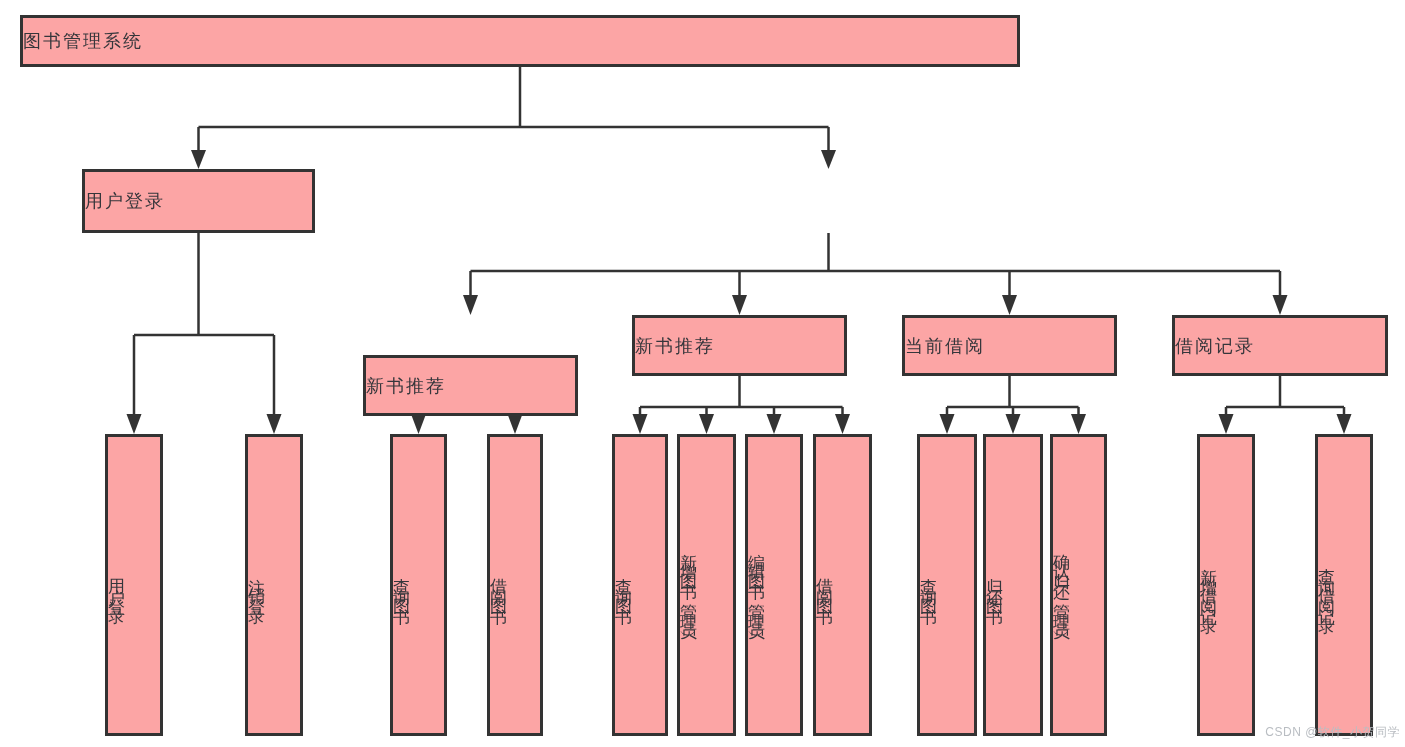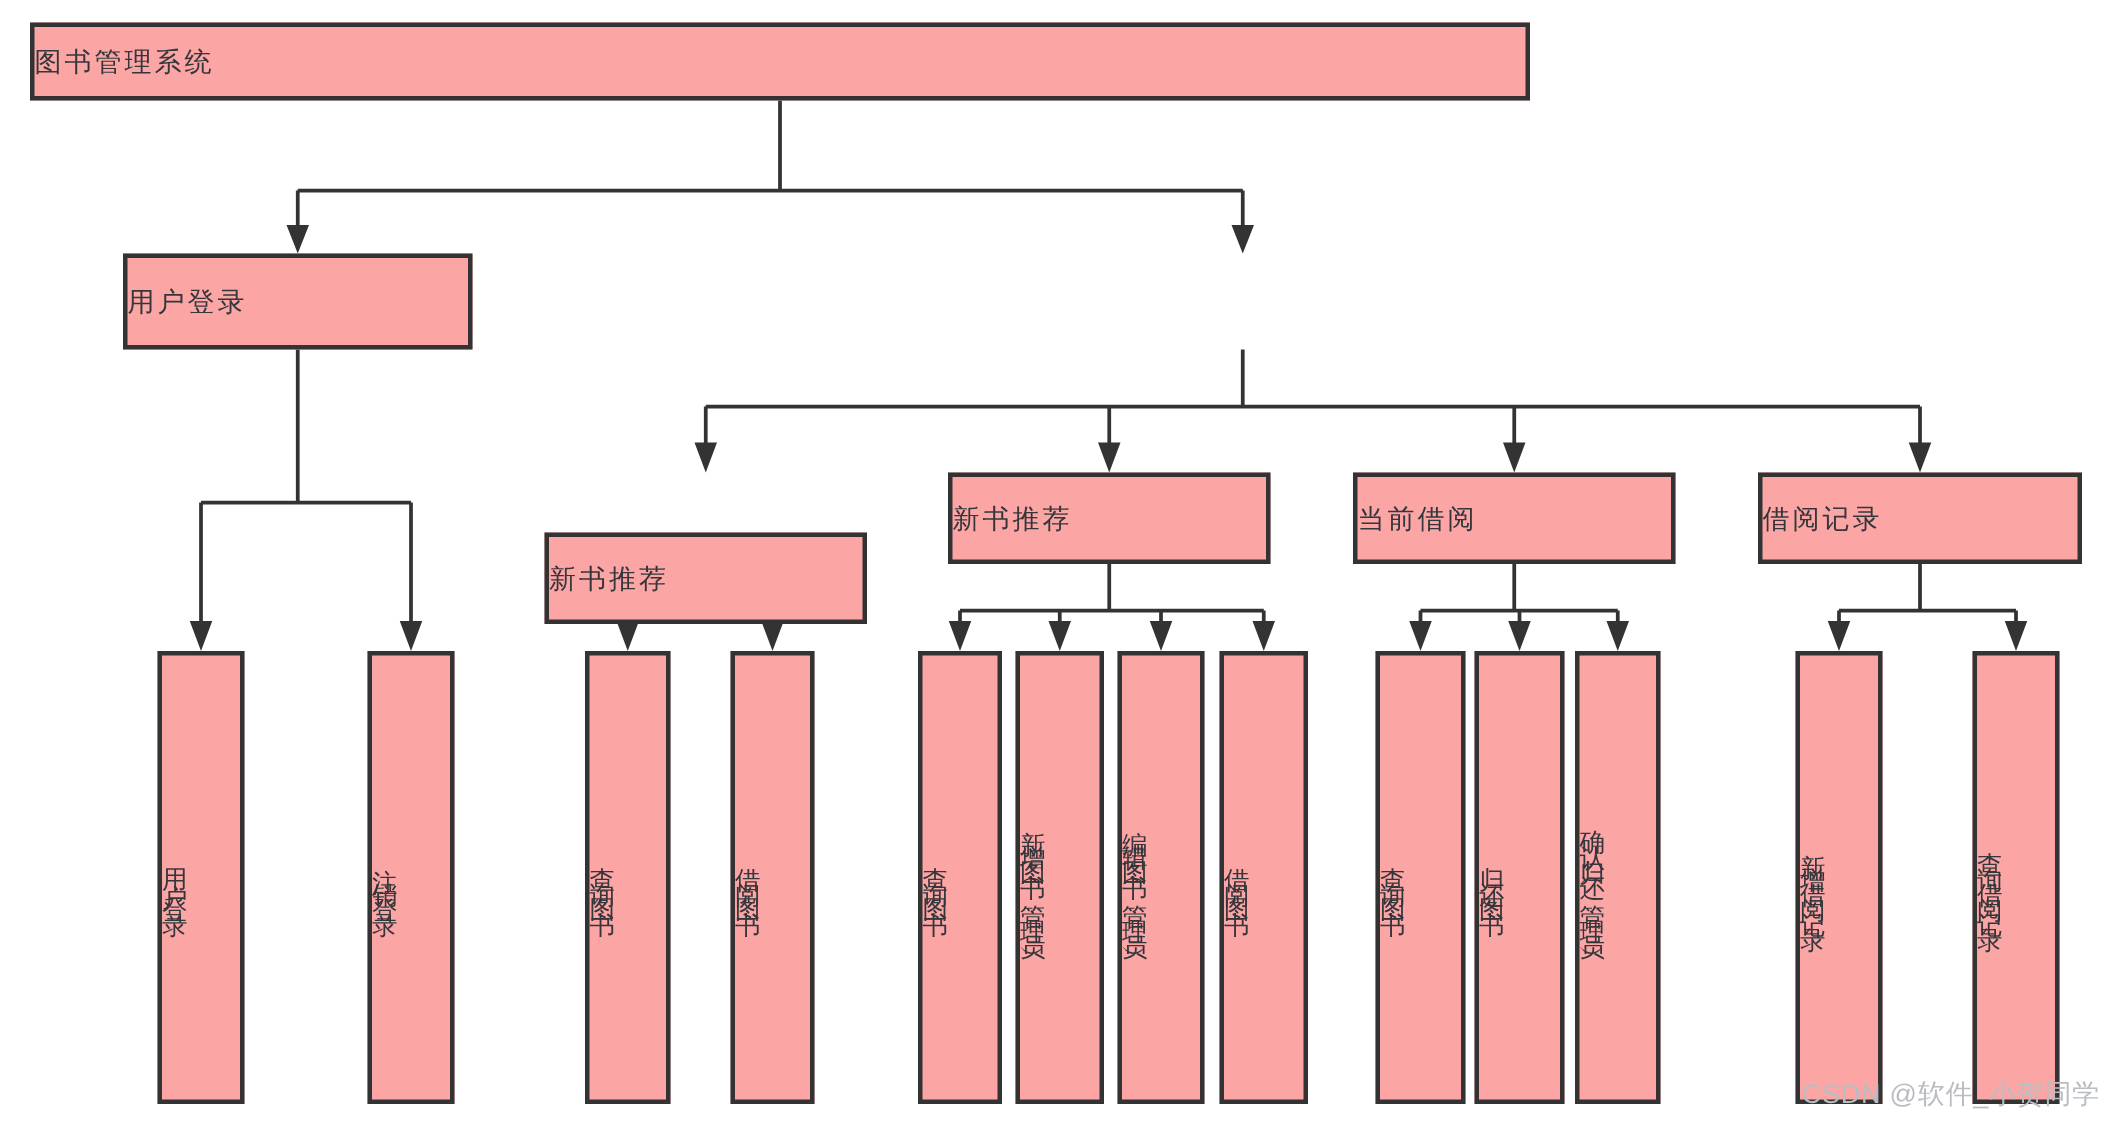--- a/index.html
+++ b/index.html
@@ -35,21 +35,21 @@
     font-size: 17px;
     line-height: 1;
     letter-spacing: 10px;
     white-space: nowrap;
   }
   .watermark {
     position: absolute;
     right: 5px;
     bottom: 6px;
     color: #b9bdc2;
-    font-size: 18px;
+    font-size: 12px;
     letter-spacing: 0.5px;
     z-index: 5;
     pointer-events: none;
   }
   line { stroke: #333333; stroke-width: 2.5; }
   polygon { fill: #333333; stroke: none; }
 </style>
 </head>
 <body>
 

